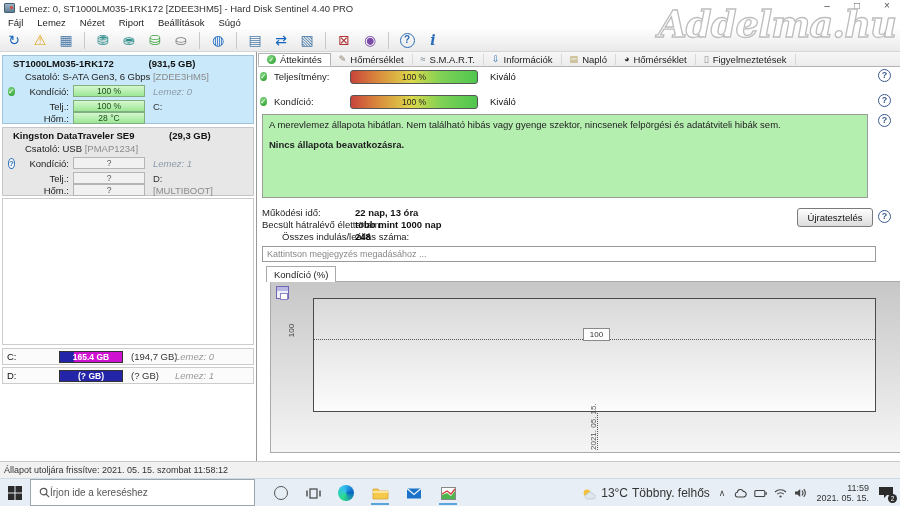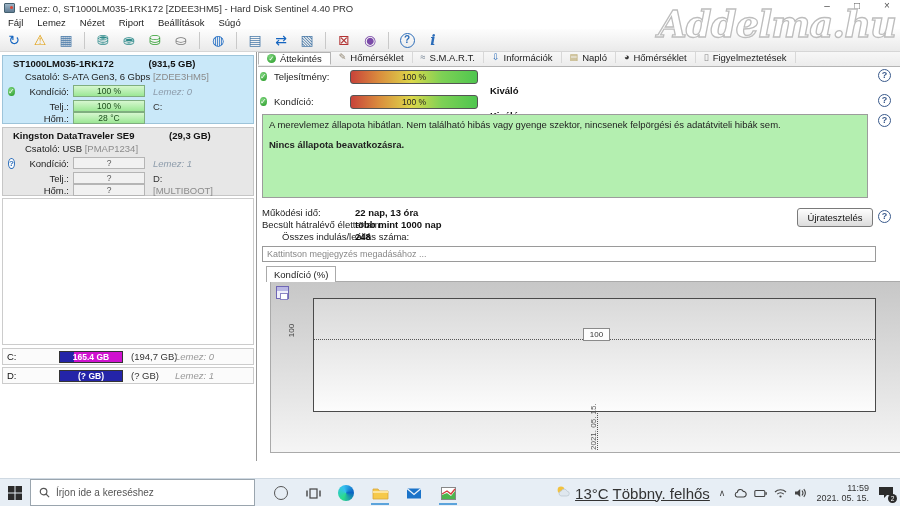--- a/index.html
+++ b/index.html
@@ -63,30 +63,30 @@
   .part-bar{position:absolute;left:56px;top:2px;width:64px;height:12px;border:1px solid #333;
             color:#fff;font-size:8.5px;font-weight:bold;text-align:center;line-height:10px;}
   .pb-c{background:linear-gradient(90deg,#2424a8 0 22%,#cf12cf 22% 100%);}
   .pb-d{background:#2424a8;}
   .part-total{position:absolute;left:128px;top:2px;color:#333;}
   .part-disk{position:absolute;left:172px;top:2px;color:#999;font-style:italic;}
 
   
   .main{position:absolute;top:52px;left:258px;width:642px;height:409px;background:#fff;}
   .tabstrip{position:absolute;top:0;left:0;width:642px;height:15px;background:linear-gradient(180deg,#f7f7f7,#ececec);
-            border-bottom:1px solid #b4b4b4;display:flex;align-items:flex-start;}
+            border-bottom:1px solid #b4b4b4;display:flex;align-items:center;}
   .tab{display:flex;align-items:center;gap:4px;padding:0 8px;border-right:1px solid #d8d8d8;color:#222;}
   .tab.active{background:#fff;border:1px solid #b4b4b4;border-bottom:1px solid #fff;border-right:1px solid #b4b4b4;}
   .tab-ic{font-size:9px;line-height:1;}
   .row-ic{position:absolute;left:2px;}
   .row-lb{position:absolute;left:16px;top:1px;color:#222;}
   .gradbar{position:absolute;left:92px;top:0;width:128px;height:14px;border:1px solid #555;border-radius:3px;
            background:linear-gradient(90deg,#c8433a 0%,#da8c3d 22%,#ddd84a 48%,#7ed155 72%,#4fc64f 100%);
            text-align:center;font-size:8.5px;line-height:12px;color:#222;}
-  .rating{position:absolute;left:232px;top:15px;font-weight:bold;color:#111;}
+  .rating{position:absolute;left:232px;top:1px;font-weight:normal;color:#111;}
   .help{position:absolute;width:13px;height:13px;border:1.5px solid #3a5a8c;border-radius:50%;color:#3a5a8c;
         font-size:9px;font-weight:bold;text-align:center;line-height:11px;background:#fff;}
   .green-panel{position:absolute;left:4px;top:62px;width:606px;height:84px;background:#b4efb0;
                border:1px solid #9c9c9c;padding:4px 6px;color:#222;}
   .gp-line2{margin-top:9px;font-weight:bold;}
   .info-lb{position:absolute;left:4px;color:#222;}
   .info-val{position:absolute;left:97px;font-weight:bold;color:#111;white-space:nowrap;}
   .btn{position:absolute;left:539px;top:156px;width:76px;height:19px;border:1px solid #7a7a7a;border-radius:3px;
        background:linear-gradient(180deg,#fefefe,#dcdcdc);text-align:center;line-height:17px;color:#111;}
   .comment{position:absolute;left:4px;top:194px;width:614px;height:16px;border:1px solid #9a9a9a;background:#fff;
@@ -112,28 +112,28 @@
          writing-mode:vertical-rl;transform:rotate(180deg);white-space:nowrap;}
 
   
   .statusbar{position:absolute;top:461px;left:0;width:900px;height:17px;background:#f1f1f1;
              border-top:1px solid #c9c9c9;display:flex;align-items:center;padding-left:4px;color:#333;font-size:9px;}
 
   
   .taskbar{position:absolute;top:478px;left:0;width:900px;height:28px;background:#e7eef5;border-top:1px solid #cfd9e2;}
   .start{position:absolute;left:7px;top:6px;width:16px;height:16px;}
   .tsearch{position:absolute;left:30px;top:0;width:225px;height:27px;background:#fff;border:1px solid #9aa5ae;
-           display:flex;align-items:center;gap:6px;padding-left:8px;color:#555;font-size:10px;}
+           display:flex;align-items:center;padding-left:8px;color:#555;font-size:10px;}
   .tbtn{position:absolute;top:2px;width:26px;height:24px;display:flex;align-items:center;justify-content:center;}
   .tbtn .under{position:absolute;bottom:0;left:4px;width:18px;height:2px;background:#5ba3db;}
   .edge-circle{width:16px;height:16px;border-radius:50%;
                background:conic-gradient(from 210deg,#2bdc8a,#35c1f1 35%,#0b63c4 65%,#2bdc8a);}
   .cortana{width:14px;height:14px;border:1.6px solid #555;border-radius:50%;}
   .tright{position:absolute;right:0;top:0;height:28px;display:flex;align-items:center;gap:9px;padding-right:6px;color:#333;}
-  .weather{display:flex;align-items:flex-start;gap:4px;font-size:15px;color:#333;text-decoration:underline;}
+  .weather{display:flex;align-items:flex-end;gap:4px;font-size:12px;color:#333;}
   .chev{font-size:9px;color:#444;}
   .tray{display:flex;align-items:center;gap:7px;}
   .clock{text-align:right;font-size:9px;line-height:10px;color:#333;}
   .notif{position:relative;width:16px;height:14px;}
   .notif svg{display:block;}
   .notif .cnt{position:absolute;right:-3px;bottom:-3px;width:9px;height:9px;border-radius:50%;background:#2b2b2b;
               color:#fff;font-size:6.5px;line-height:9px;text-align:center;}
 </style>
 </head>
 <body>
@@ -334,20 +334,23 @@
       <div class="vline"></div>
       <div class="plot">
         <div class="hline"></div>
       </div>
       <span class="ytick">100</span>
       <span class="ptlabel">100</span>
       <span class="xtick">2021. 05. 15.</span>
     </div>
   </div>
 
+  <div class="statusbar">
+    <span>Állapot utoljára frissítve: 2021. 05. 15. szombat 11:58:12</span>
+  </div>
 
   <div class="taskbar">
     <span class="start">
       <svg width="16" height="16" viewBox="0 0 16 16">
           <rect x="1" y="1" width="6.5" height="6.5" fill="#2b2b2b"></rect>
           <rect x="8.5" y="1" width="6.5" height="6.5" fill="#2b2b2b"></rect>
           <rect x="1" y="8.5" width="6.5" height="6.5" fill="#2b2b2b"></rect>
           <rect x="8.5" y="8.5" width="6.5" height="6.5" fill="#2b2b2b"></rect>
         </svg>
     </span>

